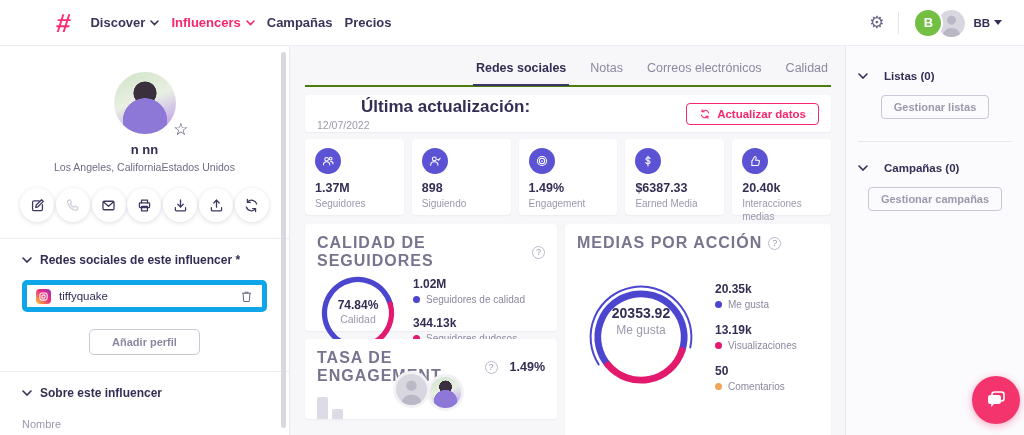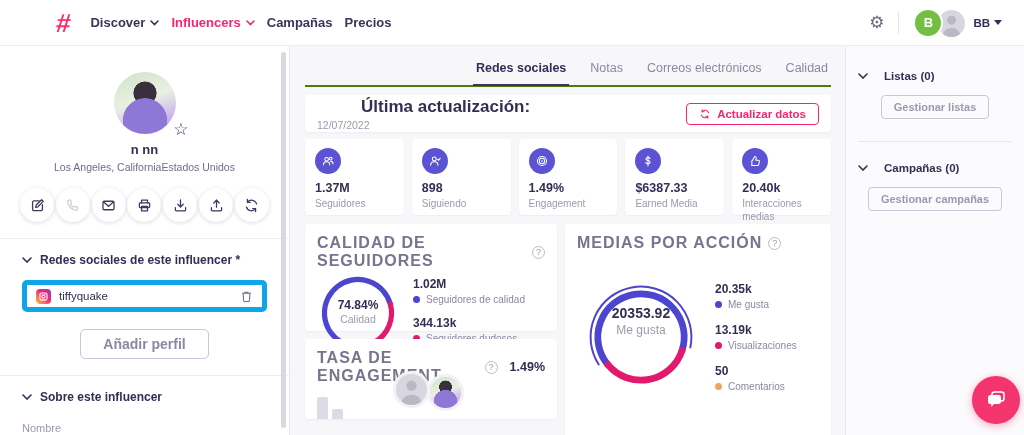--- a/index.html
+++ b/index.html
@@ -86,21 +86,21 @@
   .social-input .handle { font-size:11.5px; color:#332e54; flex:1; }
   .ig-badge {
     width:15px; height:15px; border-radius:4px;
     background:linear-gradient(45deg,#f9ce34 0%,#ee2a7b 55%,#9b36b7 100%);
     display:flex; align-items:center; justify-content:center; flex:0 0 auto;
   }
   .ig-badge svg { stroke:#fff; fill:none; stroke-width:1.4; }
   .trash svg { stroke:#6f6c87; fill:none; stroke-width:1.3; }
   .trash { cursor:pointer; display:flex; }
   .add-profile-btn {
-    display:block; margin:17px auto 0; padding:6px 22px; font-size:14px; font-weight:700;
+    display:block; margin:17px auto 0; padding:6px 22px; font-size:11px; font-weight:700;
     color:#8b88a3; background:#fff; border:1px solid #c9c7d8; border-radius:5px;
     font-family:inherit; cursor:pointer;
   }
   .field-label { margin-top:18px; font-size:11px; color:#9b99ad; }
   .field-value { margin-top:9px; font-size:12px; color:#332e54; }
 
   
   .main {
     position:absolute; top:46px; left:290px; width:556px; bottom:0;
     background:#f7f7fa; padding:0 15px; overflow:hidden;

